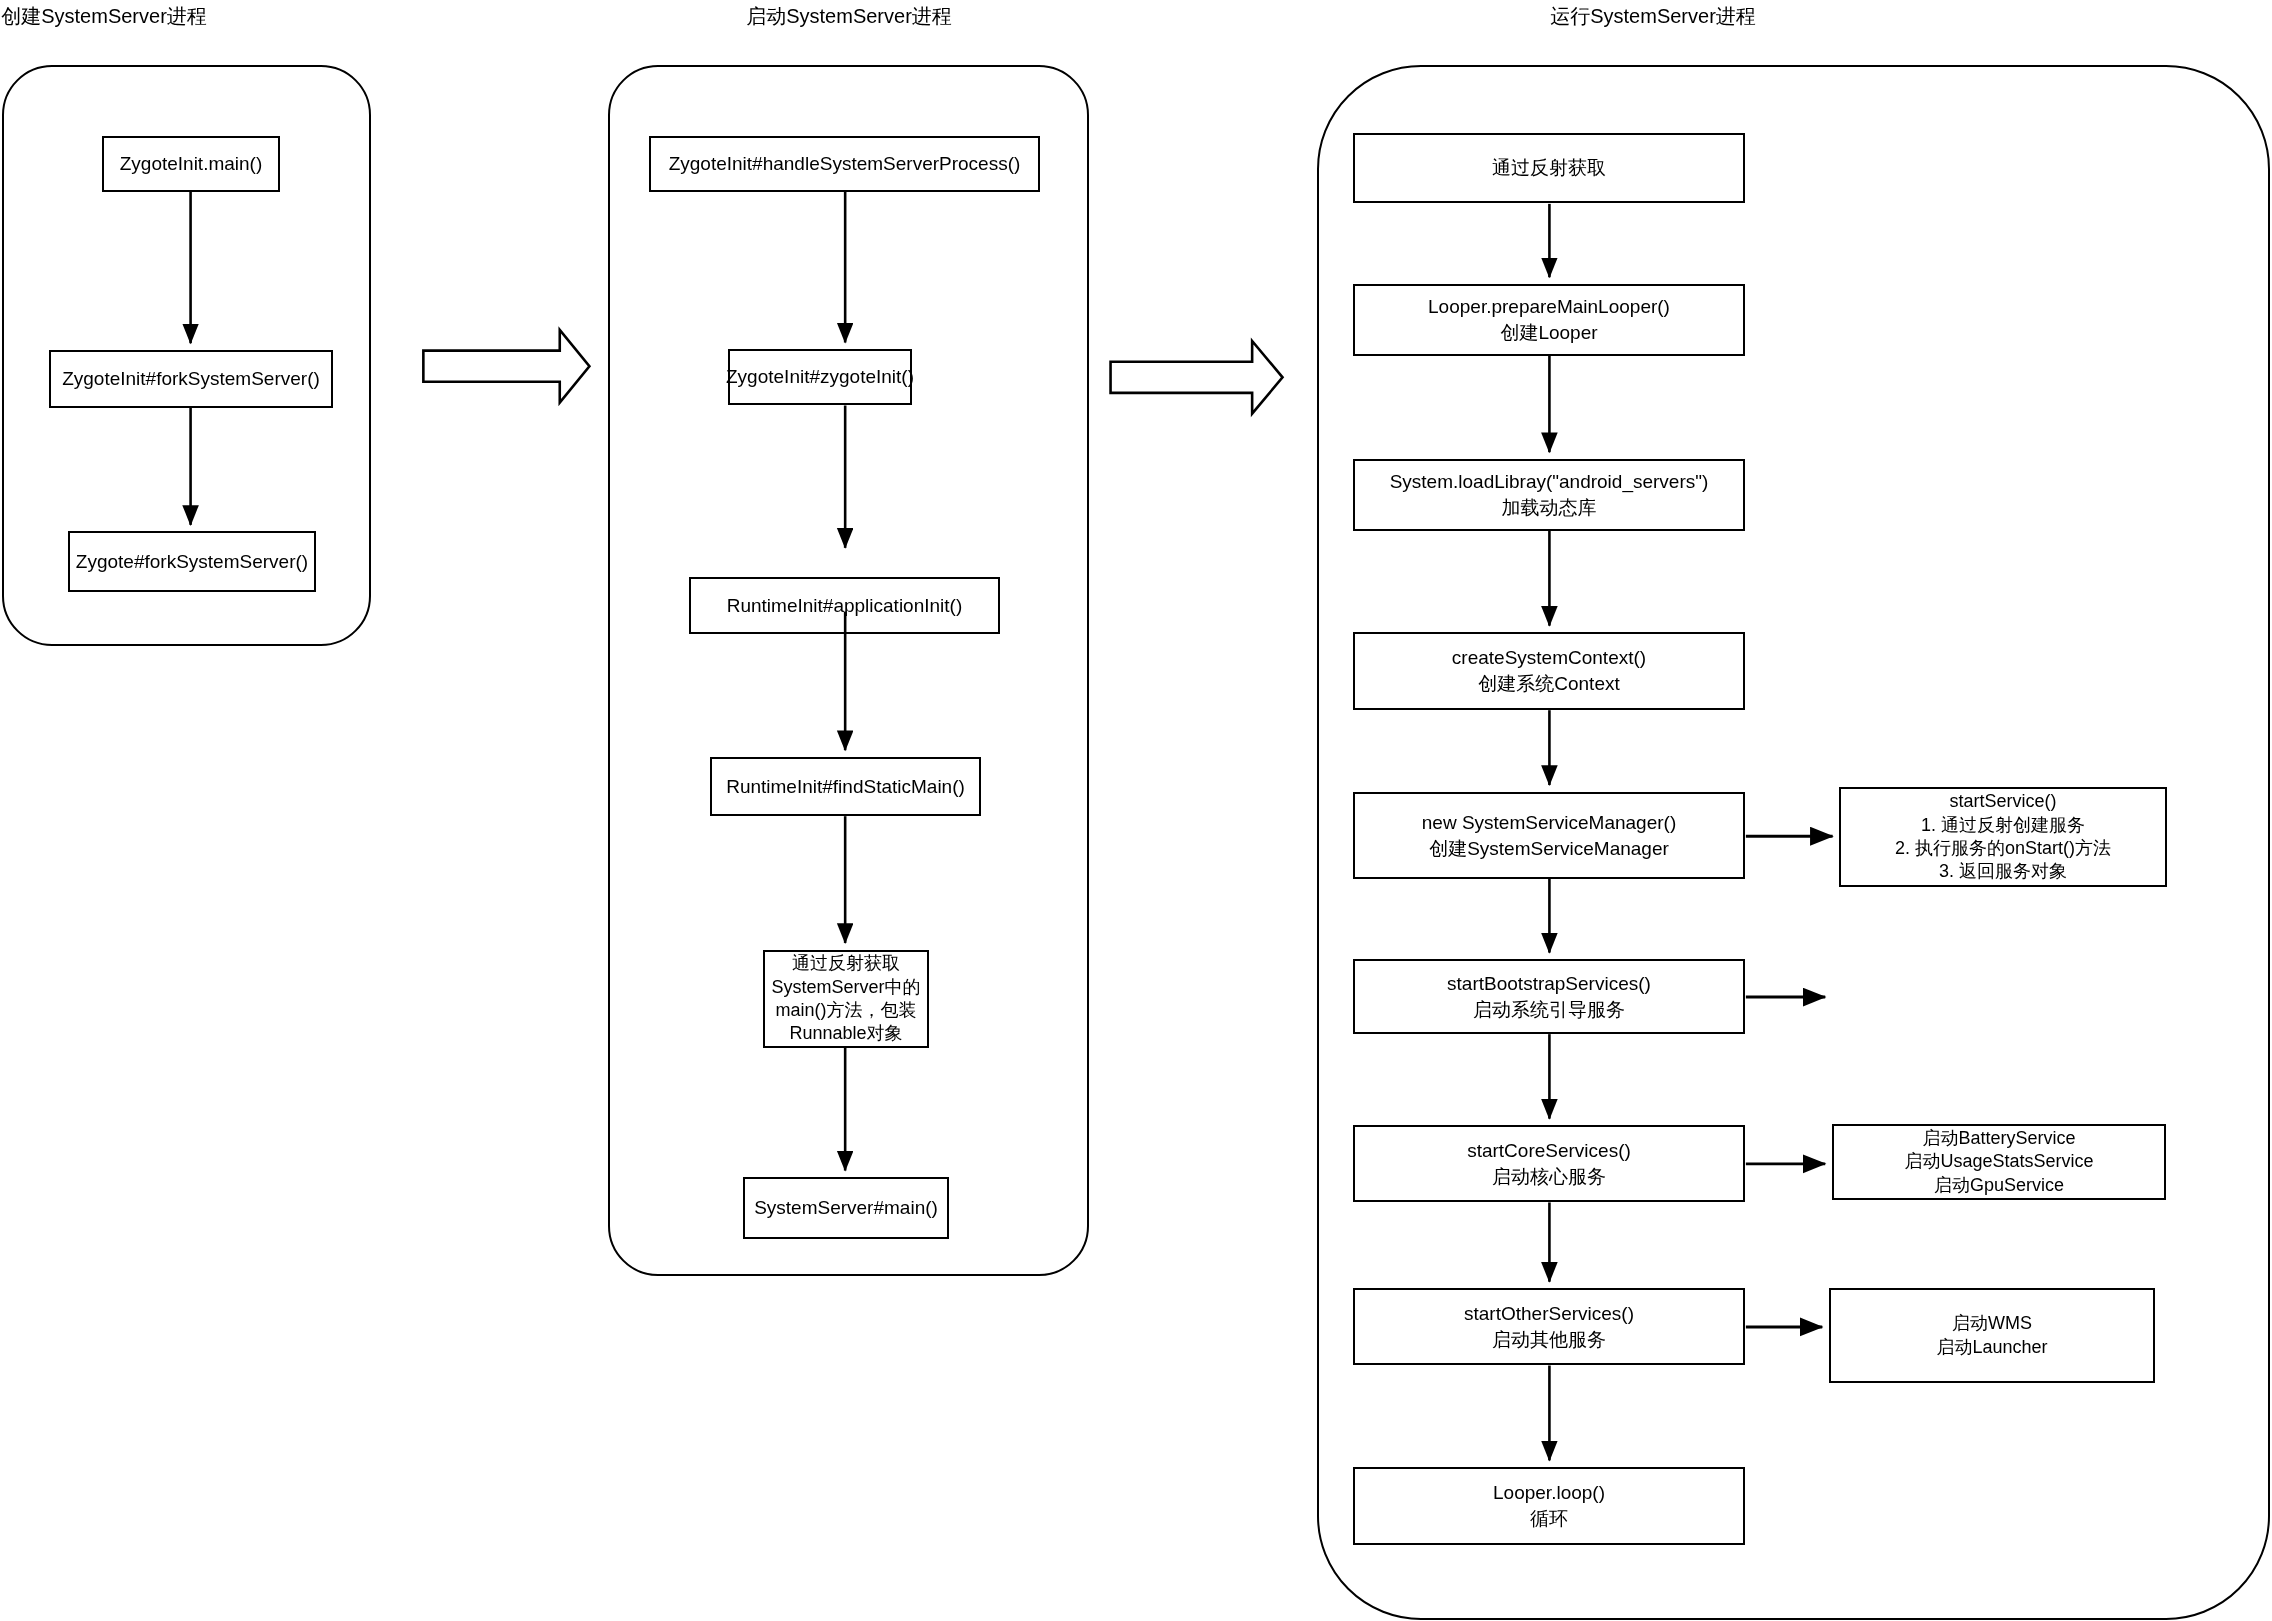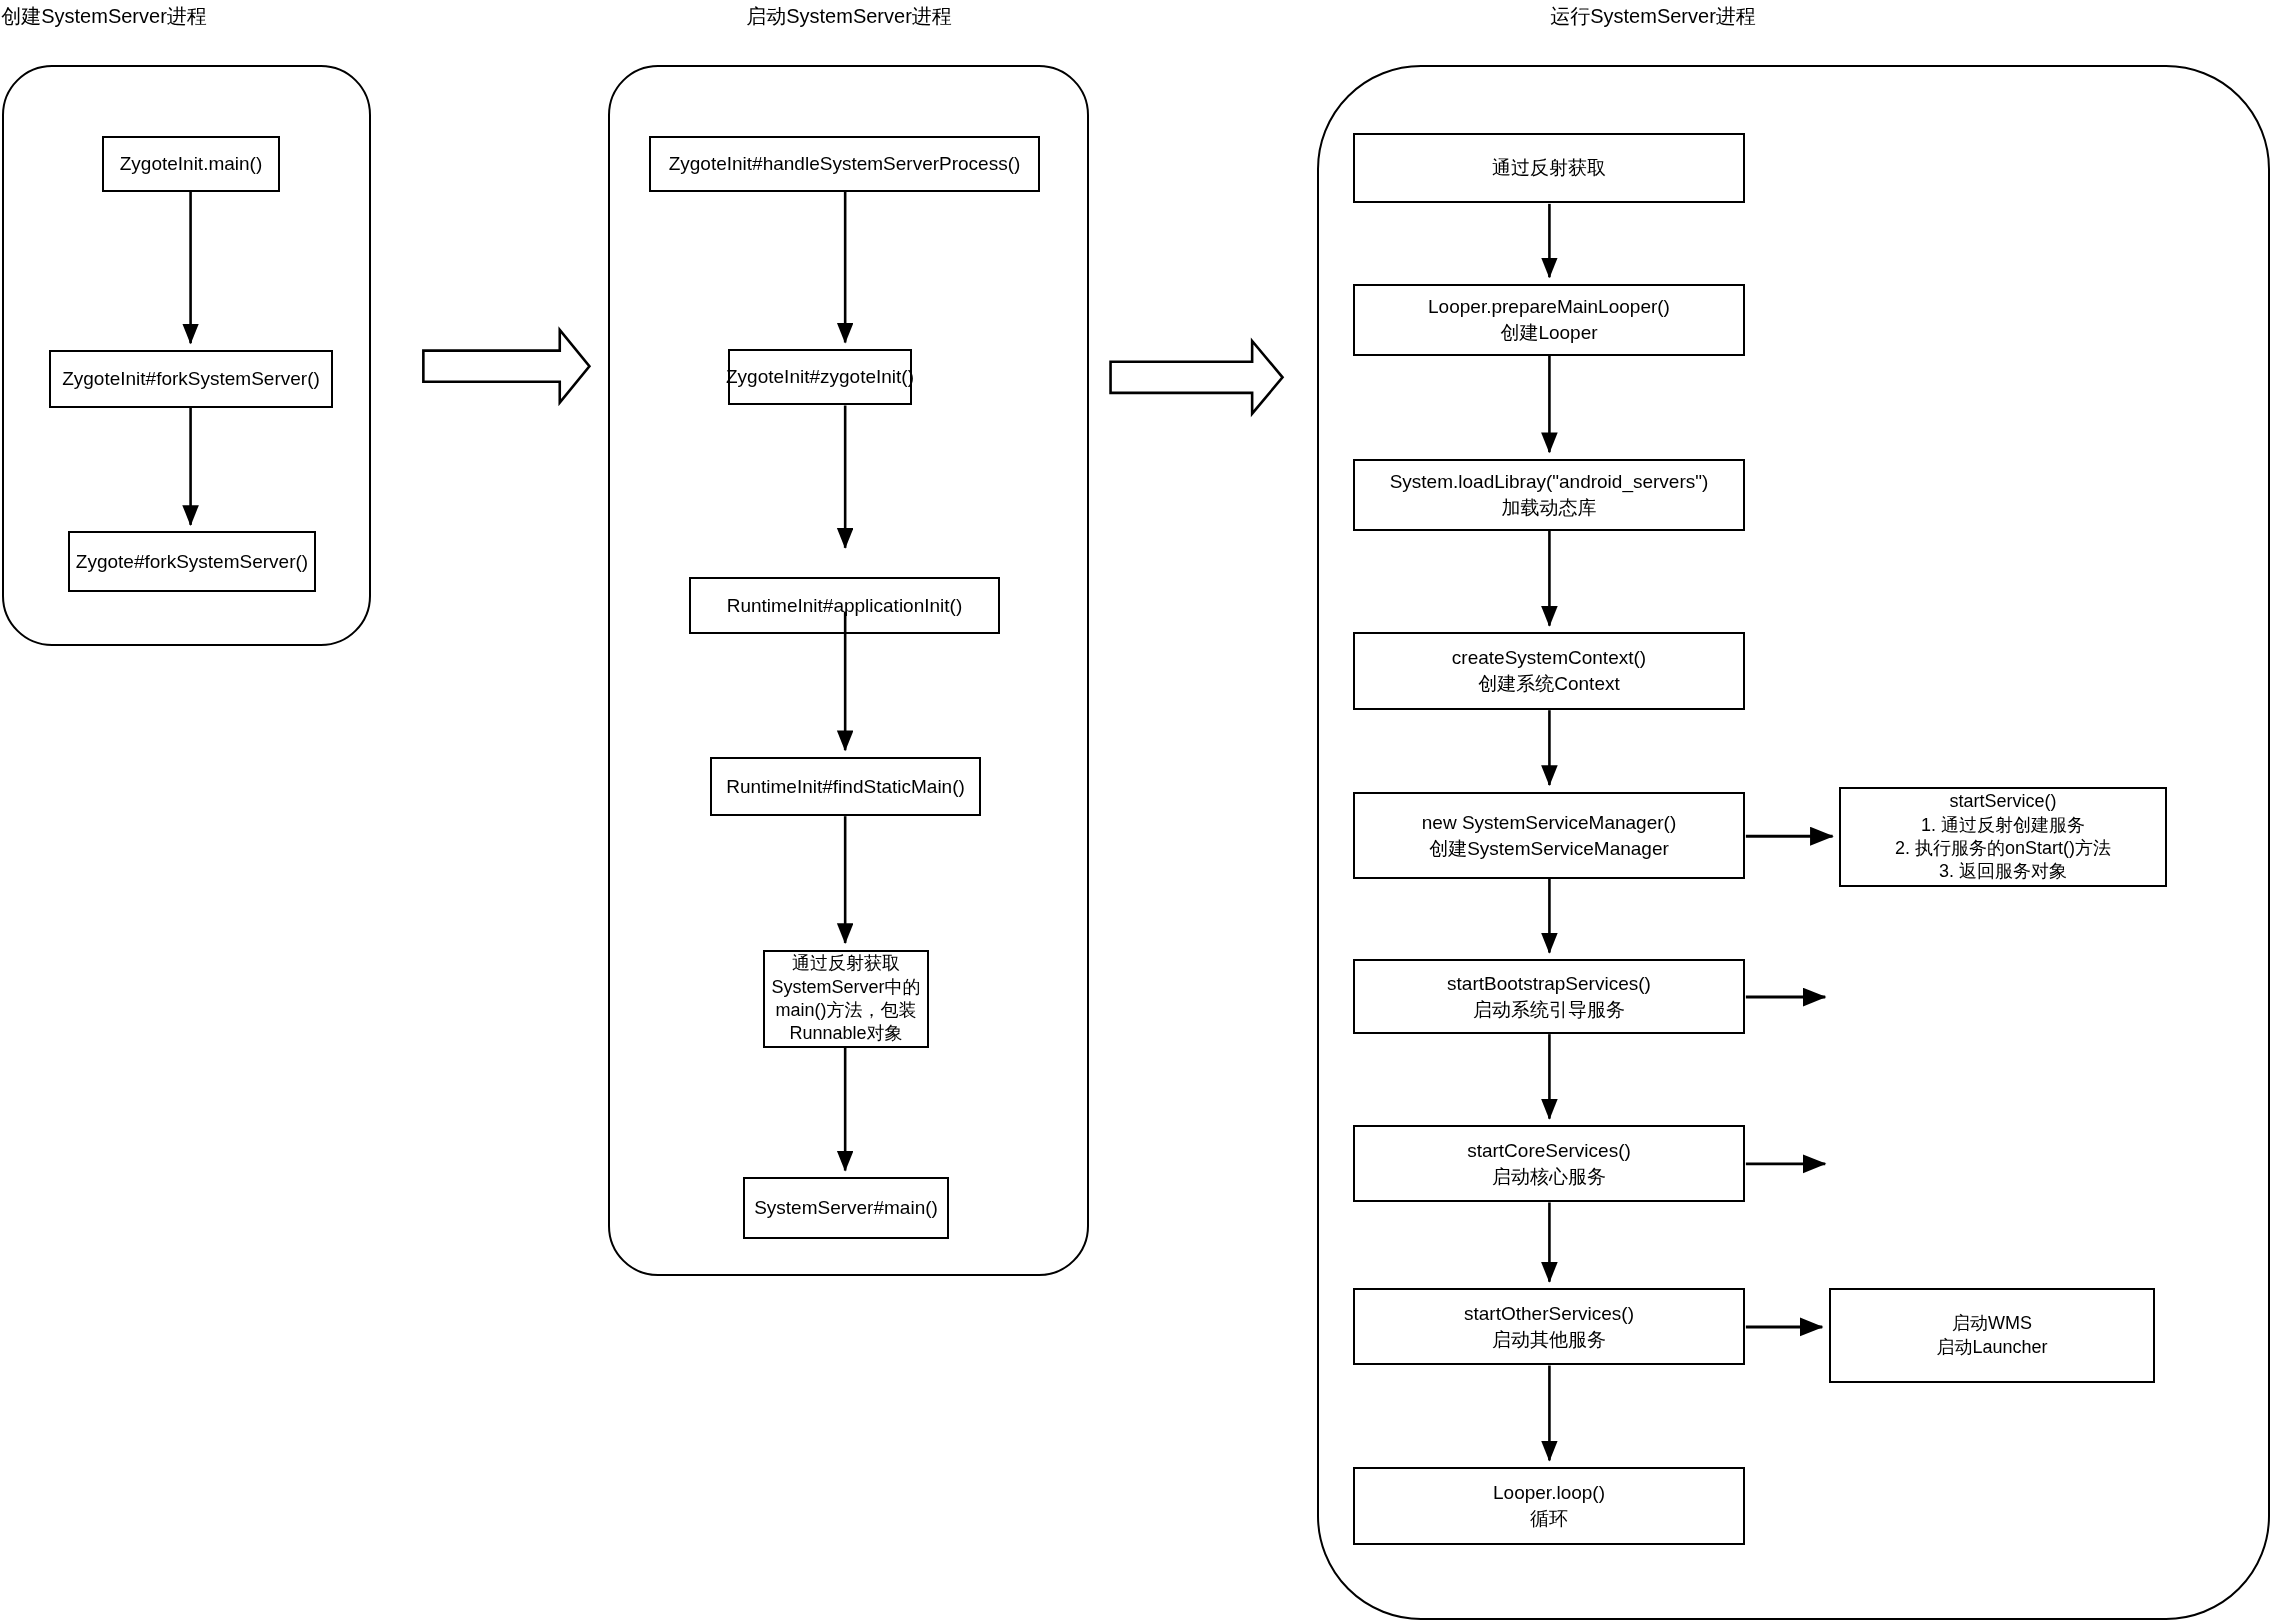--- a/index.html
+++ b/index.html
@@ -103,20 +103,23 @@
 启动核心服务</div>
   <div class="node" style="left:1353px; top:1288px; width:392px; height:77px;">startOtherServices()
 启动其他服务</div>
   <div class="node" style="left:1353px; top:1467px; width:392px; height:78px;">Looper.loop()
 循环</div>
 
   <div class="node small" style="left:1839px; top:787px; width:328px; height:100px;">startService()
 1. 通过反射创建服务
 2. 执行服务的onStart()方法
 3. 返回服务对象</div>
+  <div class="node small" style="left:1832px; top:1124px; width:334px; height:76px;">启动BatteryService
+启动UsageStatsService
+启动GpuService</div>
   <div class="node small" style="left:1829px; top:1288px; width:326px; height:95px;">启动WMS
 启动Launcher</div>
 
   <svg class="overlay" viewBox="0 0 3066 2188">
     <defs>
       <marker id="ah" markerWidth="9" markerHeight="9" refX="7.6" refY="3.2" orient="auto" markerUnits="strokeWidth">
         <path d="M0,0 L8,3.2 L0,6.4 z" fill="#000000"></path>
       </marker>
     </defs>
 

